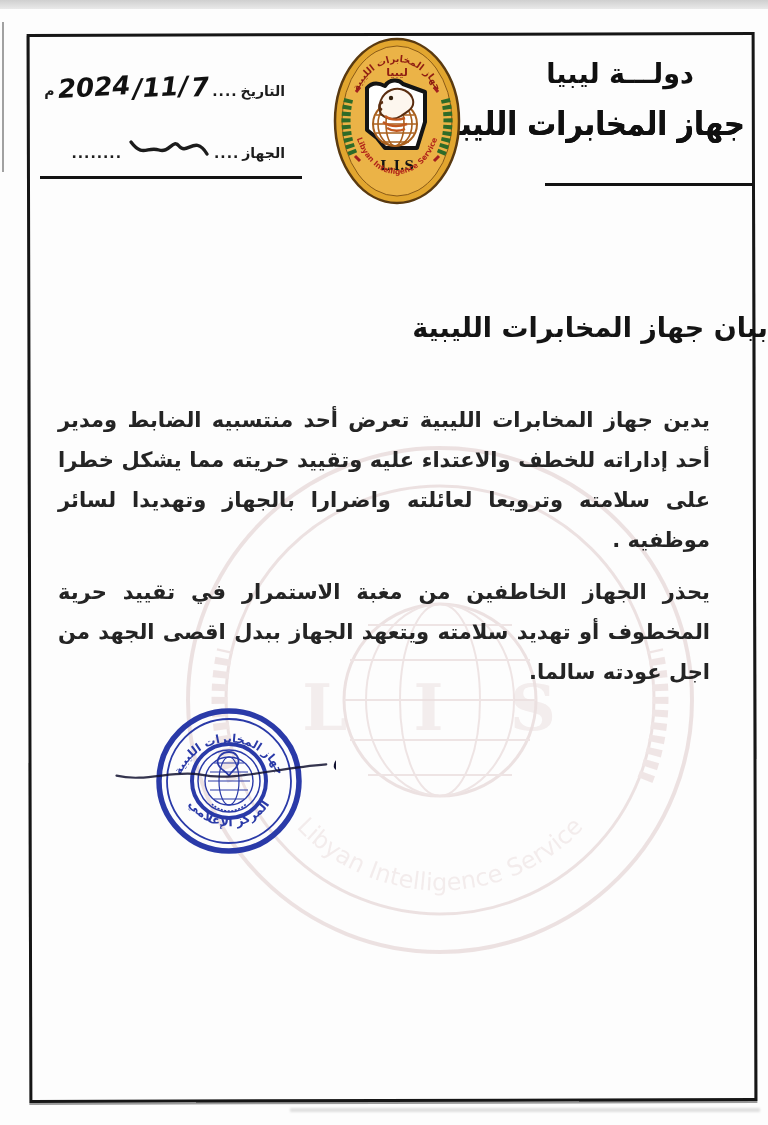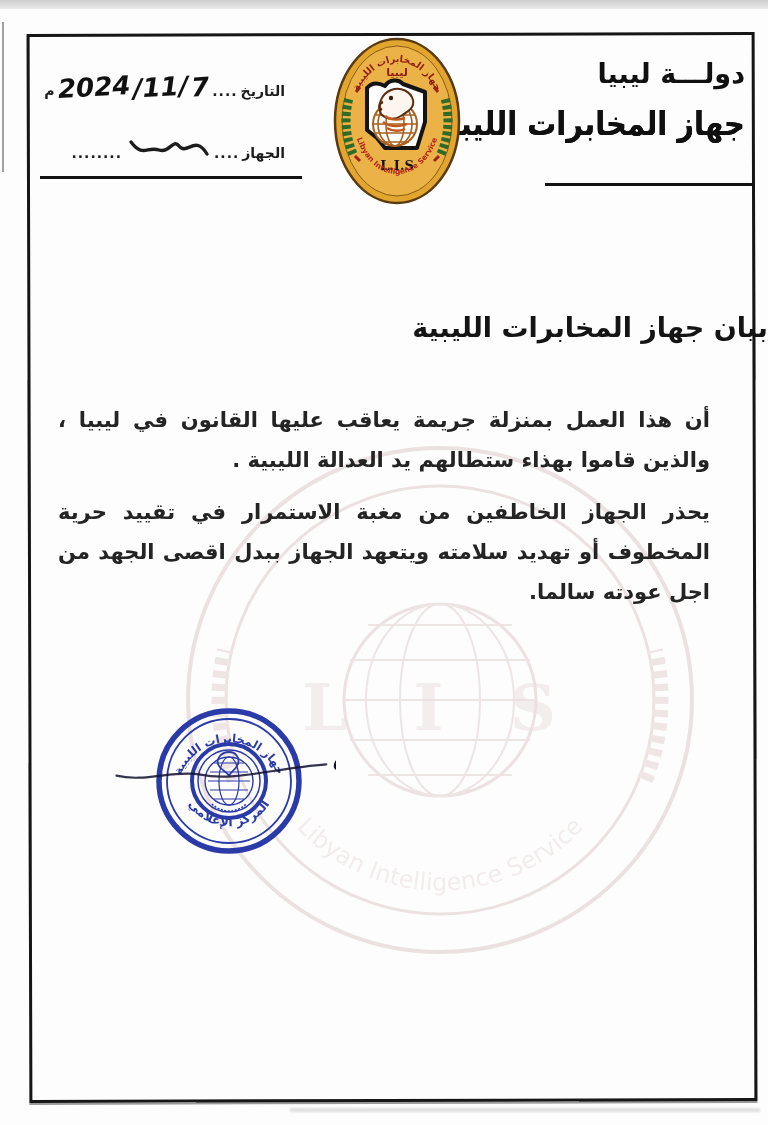--- a/index.html
+++ b/index.html
@@ -27,21 +27,21 @@
     position:absolute;left:55px;top:72px;width:230px;direction:rtl;color:#1c1c1c;
   }
   .hdr-row{display:flex;align-items:baseline;gap:3px;white-space:nowrap;}
   .hdr-row + .hdr-row{margin-top:22px;}
   .hdr-label{font-size:14px;font-weight:bold;}
   .hdr-dots{font-size:14px;font-weight:bold;letter-spacing:1px;}
   .handwrit{font-size:26px;font-weight:bold;font-style:italic;transform:rotate(-3deg);display:inline-block;color:#111;}
   .era{font-size:14px;font-weight:bold;}
   .scribble-svg{position:relative;top:6px;}
   .hdr-right{
-    position:absolute;left:495px;top:58px;width:250px;color:#101010;direction:rtl;
+    position:absolute;left:495px;top:58px;width:250px;text-align:center;color:#101010;direction:rtl;
   }
   .state-title{font-size:27px;font-weight:bold;letter-spacing:0px;}
   .agency-callig{
     margin-top:18px;font-size:29px;font-weight:bold;transform:scaleY(1.12);
     text-shadow:0 0 .6px #000;white-space:nowrap;
   }
   .emblem{position:absolute;left:333px;top:36px;width:128px;height:170px;}
   .sep-left{position:absolute;left:40px;top:176px;width:262px;height:3px;background:#121212;}
   .sep-right{position:absolute;left:545px;top:183px;width:208px;height:3px;background:#121212;}
   
@@ -142,21 +142,21 @@
     <textPath href="#embBot" startOffset="50%" text-anchor="middle">Libyan Intelligence Service</textPath>
   </text>
 </svg>
 
 <div class="sep-left"></div>
 <div class="sep-right"></div>
 
 <div class="doc-title">بيان جهاز المخابرات الليبية</div>
 
 <div class="body-text">
-  <p>أن هذا العمل بمنزلة جريمة يعاقب عليها القانون في ليبيا ، والذين قاموا بهذاء ستطالهم يد العدالة الليبية .</p>
+  <p>يدين جهاز المخابرات الليبية تعرض أحد منتسبيه الضابط  ومدير أحد إداراته  للخطف والاعتداء  عليه وتقييد حريته مما يشكل خطرا على سلامته وترويعا لعائلته واضرارا بالجهاز وتهديدا لسائر موظفيه .</p>
   <p>يحذر الجهاز الخاطفين من مغبة الاستمرار في تقييد حرية المخطوف أو تهديد سلامته ويتعهد الجهاز ببدل اقصى الجهد من اجل عودته سالما.</p>
 </div>
 
 <svg class="stamp" viewBox="0 0 158 162">
   <circle cx="79" cy="81" r="70" fill="none" stroke="#2a3aa8" stroke-width="5.5"></circle>
   <circle cx="79" cy="81" r="62" fill="none" stroke="#2a3aa8" stroke-width="1.8"></circle>
   <circle cx="79" cy="81" r="37" fill="none" stroke="#2a3aa8" stroke-width="4"></circle>
   <circle cx="79" cy="81" r="31" fill="none" stroke="#2a3aa8" stroke-width="1.5"></circle>
   <g stroke="#2a3aa8" fill="none">
     <circle cx="79" cy="81" r="24" stroke-width="1.4"></circle>

